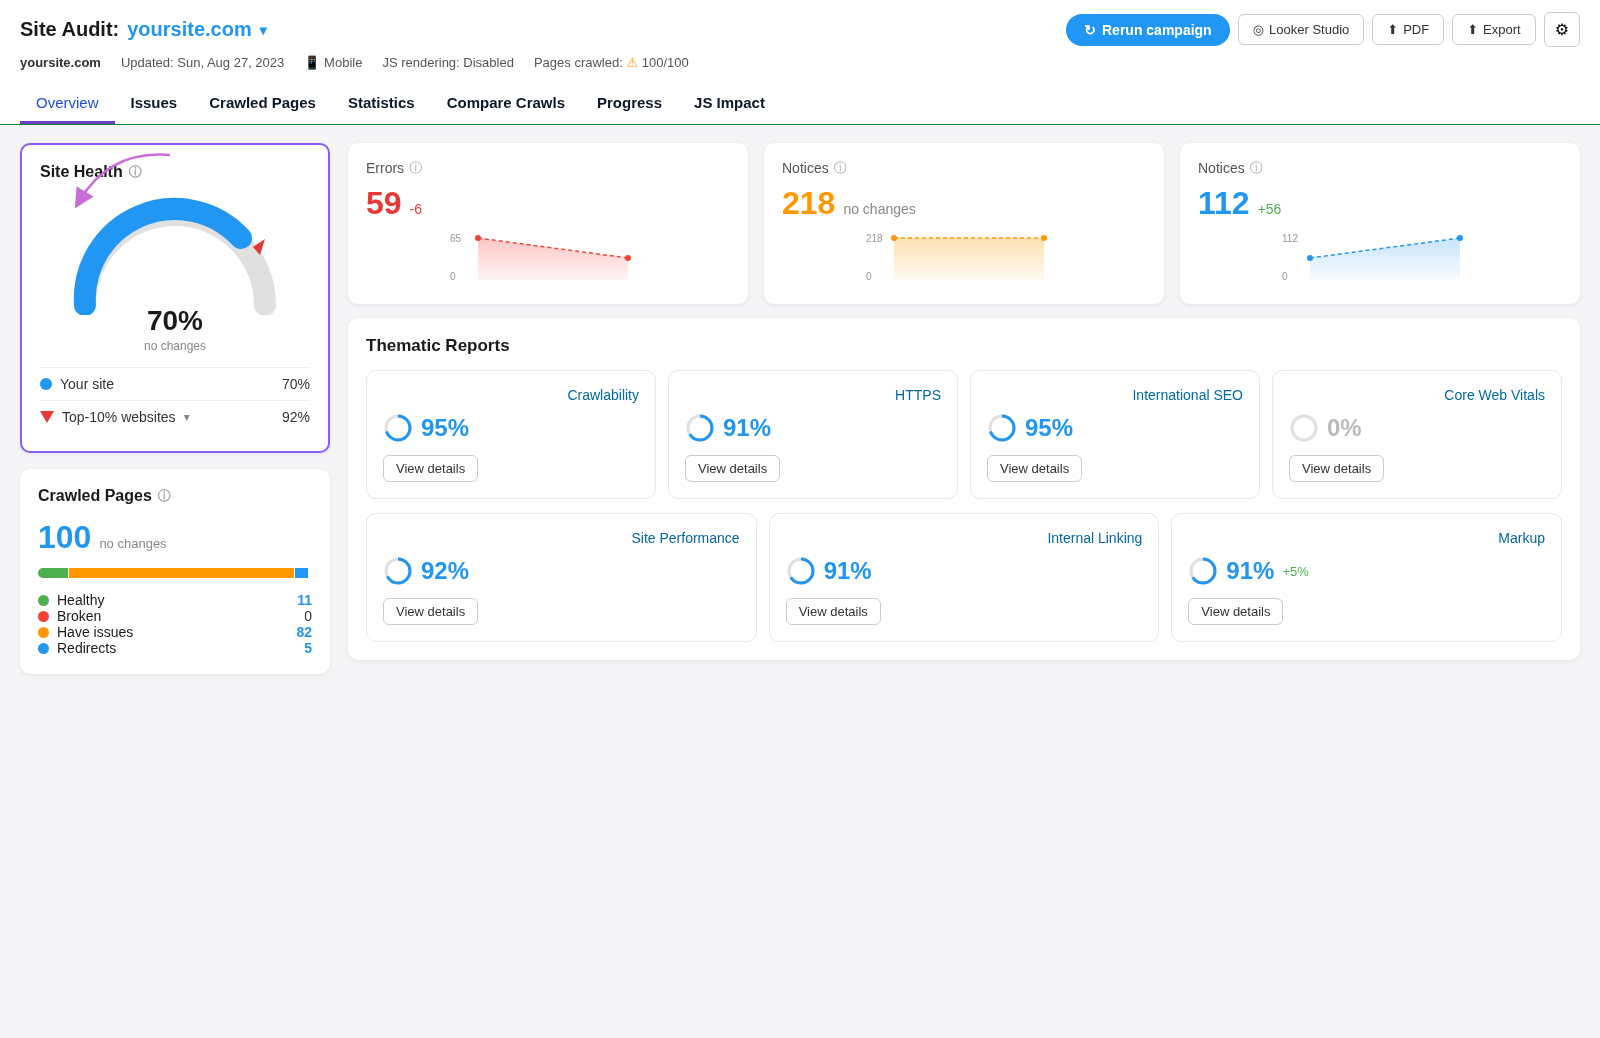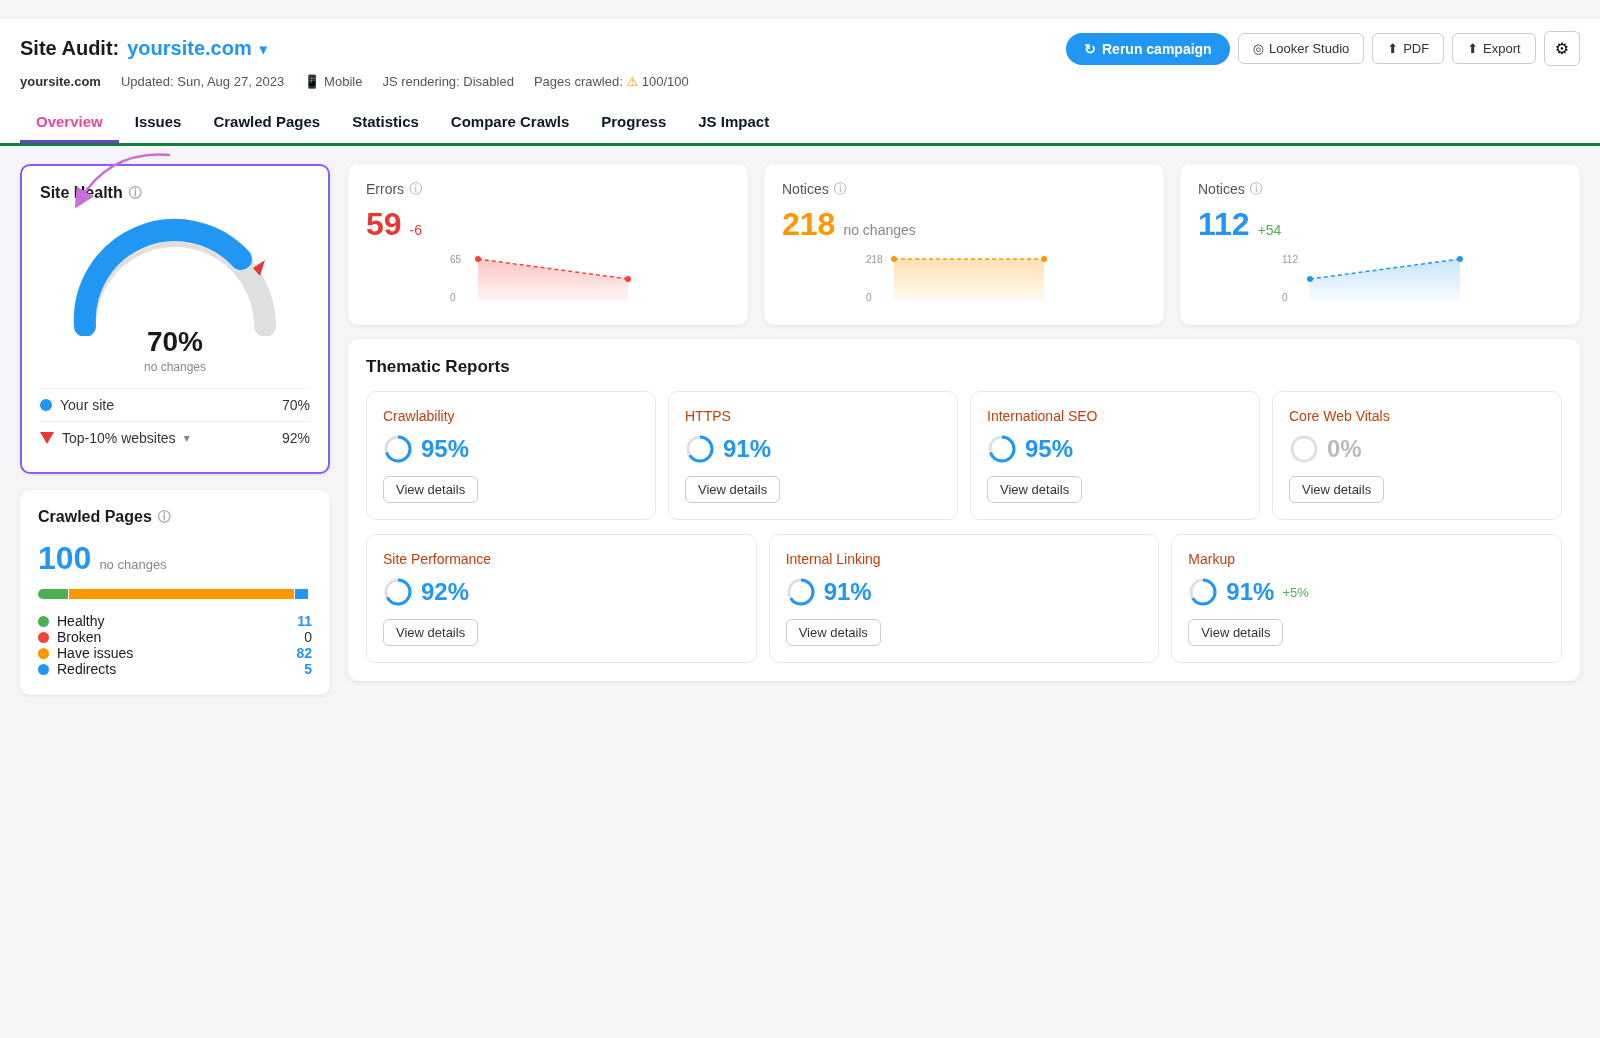--- a/index.html
+++ b/index.html
@@ -1,22 +1,21 @@
 <!DOCTYPE html>
 <html><head>
   <meta charset="utf-8">
   <style>
     * { box-sizing: border-box; margin: 0; padding: 0; }
     body { font-family: -apple-system, BlinkMacSystemFont, 'Segoe UI', Arial, sans-serif; background: #f5f5f7; color: #1a1a1a; font-size: 14px; }
 
     .top-bar {
       background: #fff;
       padding: 12px 20px 0;
-      border-bottom: 3px solid #15803d;
-      margin-top: 19px;
+      border-bottom: 1px solid #15803d;
     }
     .top-row {
       display: flex;
       align-items: center;
       justify-content: space-between;
       margin-bottom: 8px;
     }
     .site-audit-title {
       display: flex;
       align-items: center;
@@ -88,22 +87,22 @@
     }
     .nav-tab {
       padding: 10px 16px;
       font-size: 15px;
       color: #0f172a;
       cursor: pointer;
       border-bottom: 3px solid transparent;
       font-weight: 700;
     }
     .nav-tab.active {
-      color: #ec4899;
-      font-weight: 700;
+      color: #1d4ed8;
+      font-weight: 400;
       border-bottom: 3px solid #6c3fc5;
     }
 
     .main-content {
       display: flex;
       padding: 18px 20px;
       gap: 18px;
     }
 
     .left-panel {
@@ -301,22 +300,23 @@
       gap: 12px;
     }
     .thematic-card {
       background: #fff;
       border-radius: 10px;
       border: 1px solid #e8e8e8;
       padding: 16px;
     }
     .thematic-card-label {
       font-size: 14px;
-      color: #c2410c;
+      color: #0369a1;
       margin-bottom: 10px;
+      text-align: right;
     }
     .thematic-val-row {
       display: flex;
       align-items: center;
       gap: 8px;
       margin-bottom: 12px;
     }
     .thematic-pct {
       font-size: 24px;
       font-weight: 700;
@@ -538,21 +538,21 @@
         </svg>
       </div>
 
       <div class="stat-card">
         <div class="stat-label">
           <span>Notices</span>
           <span class="info-icon">ⓘ</span>
         </div>
         <div class="stat-value-row">
           <span class="stat-big-blue">112</span>
-          <span class="stat-delta-pos">+54</span>
+          <span class="stat-delta-pos">+56</span>
         </div>
         <svg class="mini-chart" viewBox="0 0 200 55">
           <defs>
             <linearGradient id="blueGrad" x1="0" y1="0" x2="0" y2="1">
               <stop offset="0%" stop-color="#2196f3" stop-opacity="0.25"></stop>
               <stop offset="100%" stop-color="#2196f3" stop-opacity="0.03"></stop>
             </linearGradient>
           </defs>
           <text x="2" y="12" font-size="10" fill="#999">112</text>
           <text x="2" y="50" font-size="10" fill="#999">0</text>

